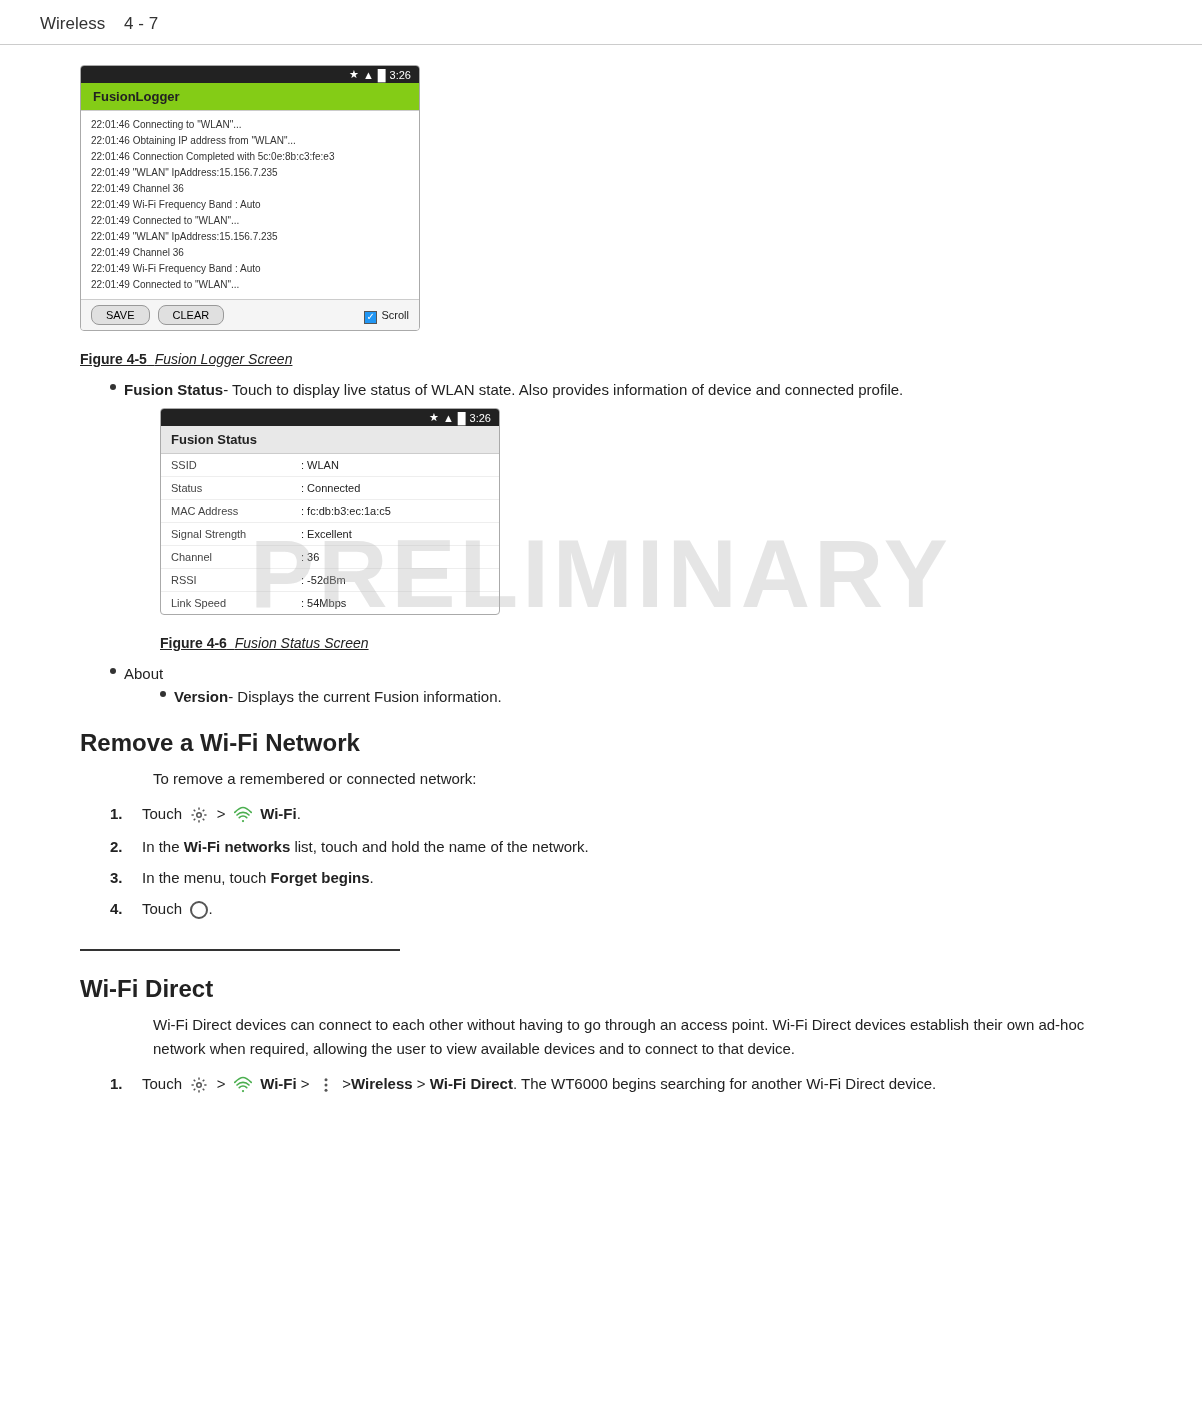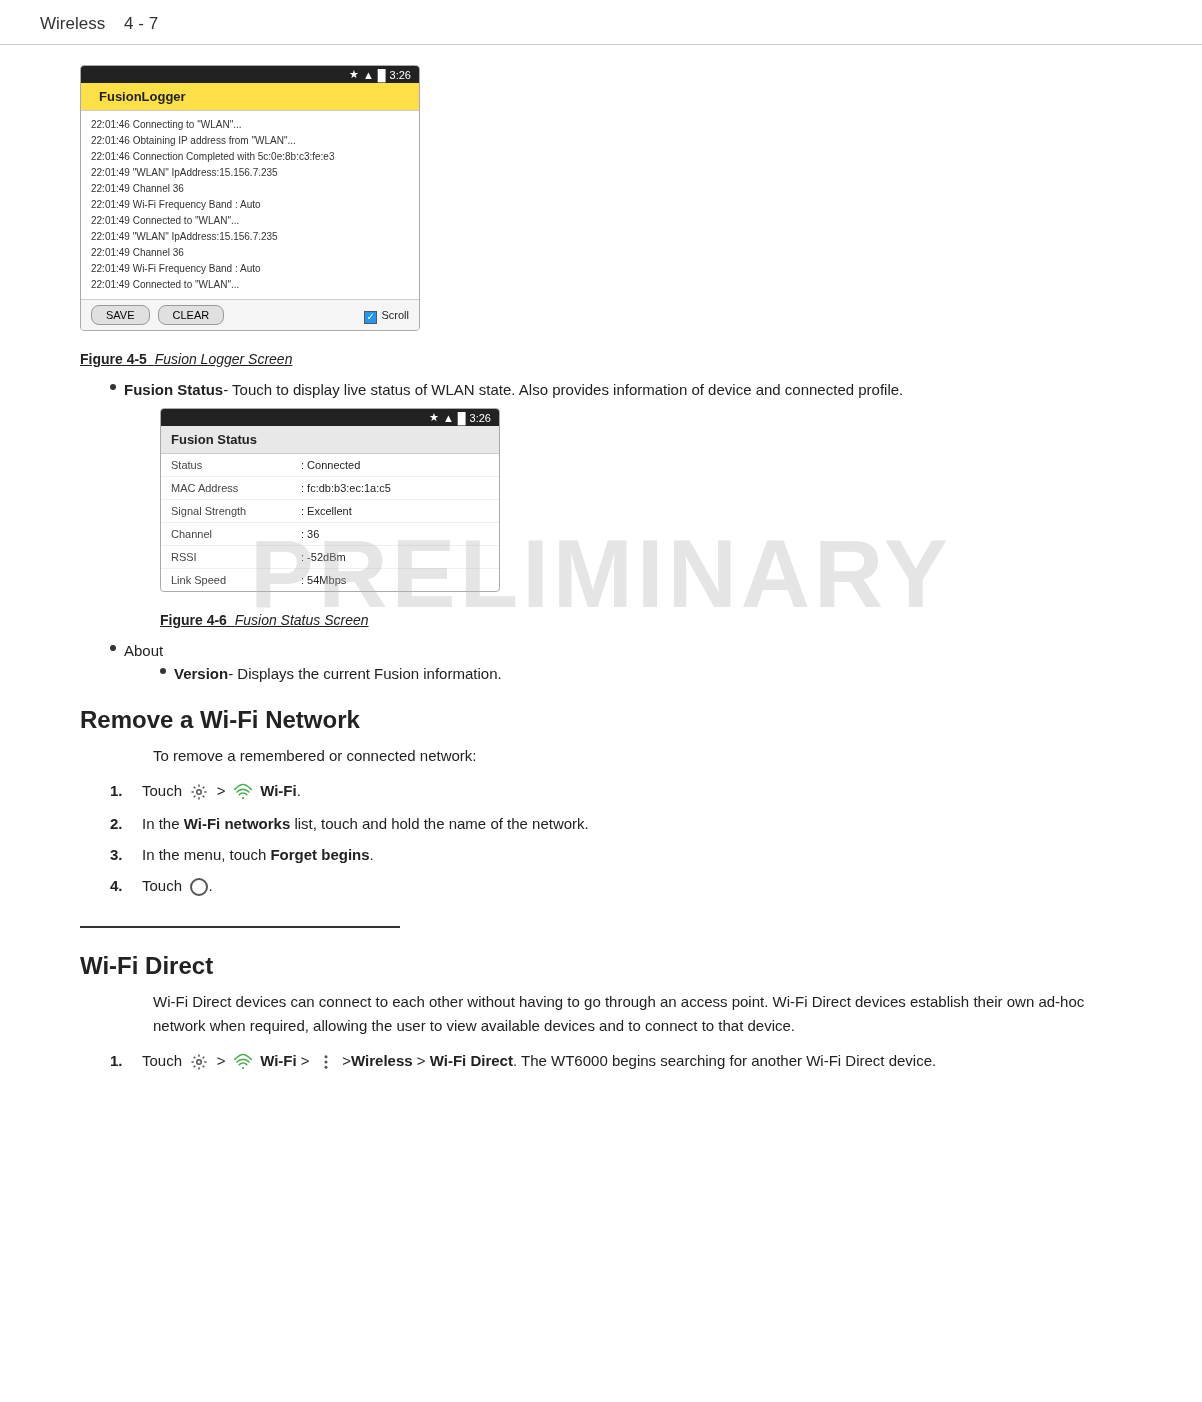--- a/index.html
+++ b/index.html
@@ -47,22 +47,22 @@
       color: #fff;
       font-size: 11px;
       display: flex;
       justify-content: flex-end;
       align-items: center;
       padding: 2px 8px;
       gap: 4px;
     }
 
     .fusion-logger-header {
-      background: #fde047;
-      padding: 6px 18px;
+      background: #84cc16;
+      padding: 6px 12px;
       font-size: 13px;
       font-weight: bold;
       border-bottom: 1px solid #ccc;
     }
 
     .fusion-logger-body {
       padding: 6px 10px;
       font-size: 10px;
       color: #333;
       line-height: 1.6;
@@ -296,20 +296,24 @@
       <div class="phone-statusbar">
         <span>★</span>
         <span>▲</span>
         <span>█</span>
         <span>3:26</span>
       </div>
       <div class="fusion-status-header">Fusion Status</div>
       <div class="fusion-status-body">
 
         <div class="fusion-status-row">
+          <span class="fusion-status-key">SSID</span>
+          <span class="fusion-status-value">: WLAN</span>
+        </div>
+        <div class="fusion-status-row">
           <span class="fusion-status-key">Status</span>
           <span class="fusion-status-value">: Connected</span>
         </div>
         <div class="fusion-status-row">
           <span class="fusion-status-key">MAC Address</span>
           <span class="fusion-status-value">: fc:db:b3:ec:1a:c5</span>
         </div>
         <div class="fusion-status-row">
           <span class="fusion-status-key">Signal Strength</span>
           <span class="fusion-status-value">: Excellent</span>

